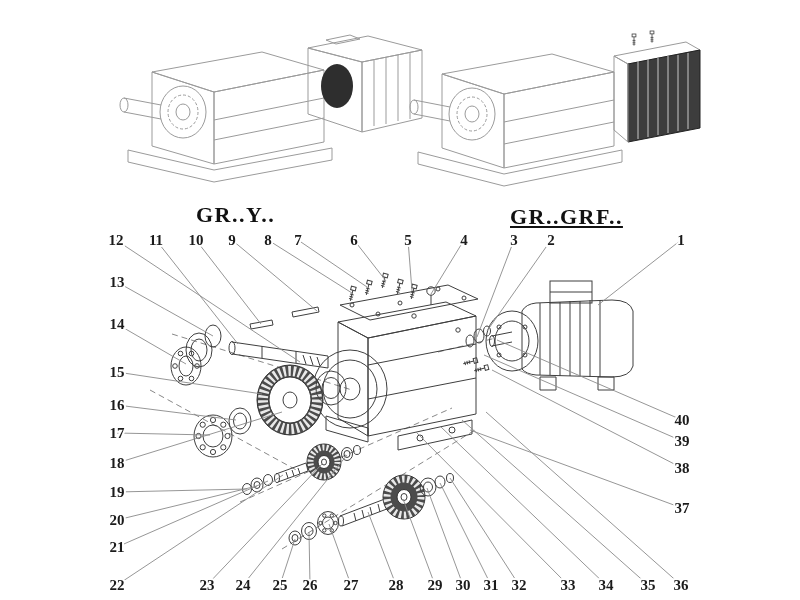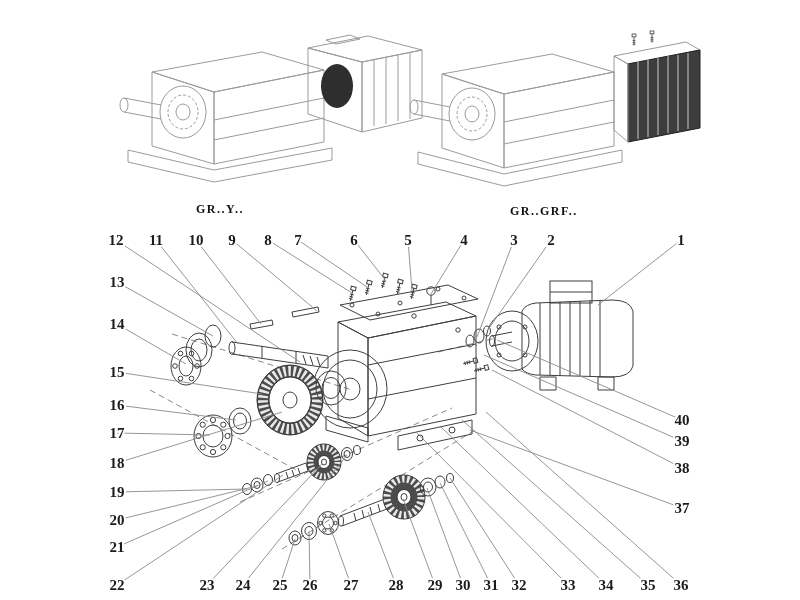--- a/index.html
+++ b/index.html
@@ -1,21 +1,21 @@
 <!DOCTYPE html>
 <html><head>
 <meta charset="utf-8">
 <style>
   html, body { margin:0; padding:0; width:800px; height:600px; overflow:hidden; background:#fff; }
   body { font-family:"Liberation Serif", serif; }
   .stage { position:relative; width:800px; height:600px; background:#ffffff; }
   svg.layer { position:absolute; left:0; top:0; }
-  .variant-label { position:absolute; font-weight:bold; font-size:12px; letter-spacing:1.5px; color:#111; }
+  .variant-label { position:absolute; font-weight:bold; font-size:22px; letter-spacing:1.5px; color:#111; }
   #label-gr-y  { left:196px; top:202px; }
-  #label-gr-grf{ left:510px; top:204px; }
+  #label-gr-grf{ left:510px; top:204px;text-decoration:underline; }
   .callout-num {
     font-family:"Liberation Serif", serif;
     font-size:15px; font-weight:bold; fill:#1b1b1b;
     text-anchor:middle; paint-order:stroke; stroke:#ffffff; stroke-width:4px;
   }
   .leader { stroke:#8a8a8a; stroke-width:0.9; }
   .dk { stroke:#3f3f3f; fill:none; stroke-width:1; }
   .ln { stroke:#9b9b9b; fill:none; stroke-width:1; }
   .dsh line { stroke:#7a7a7a; stroke-dasharray:6 4; stroke-width:0.9; fill:none; }
 </style>

